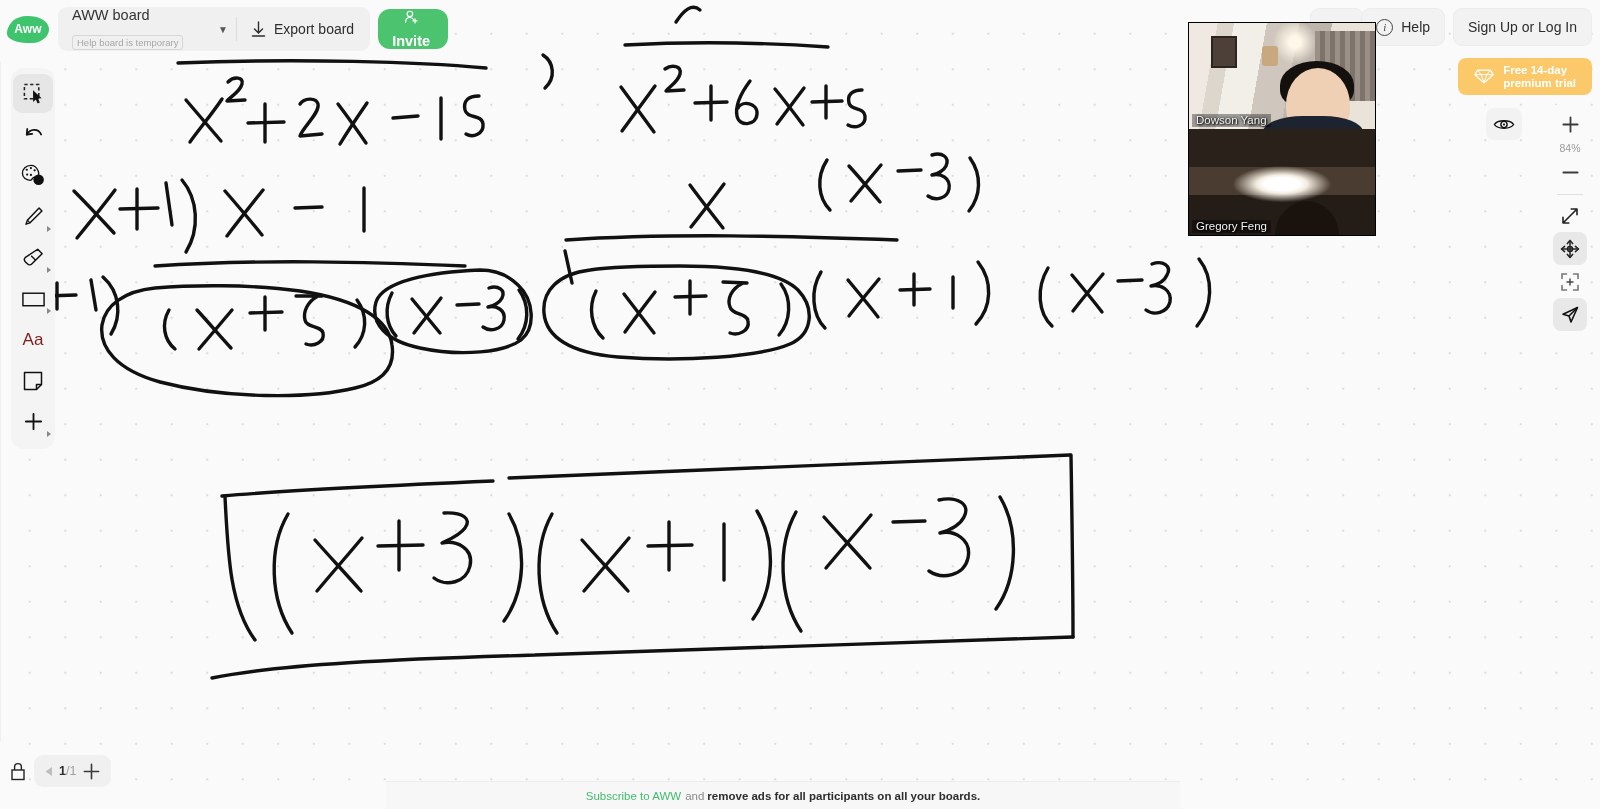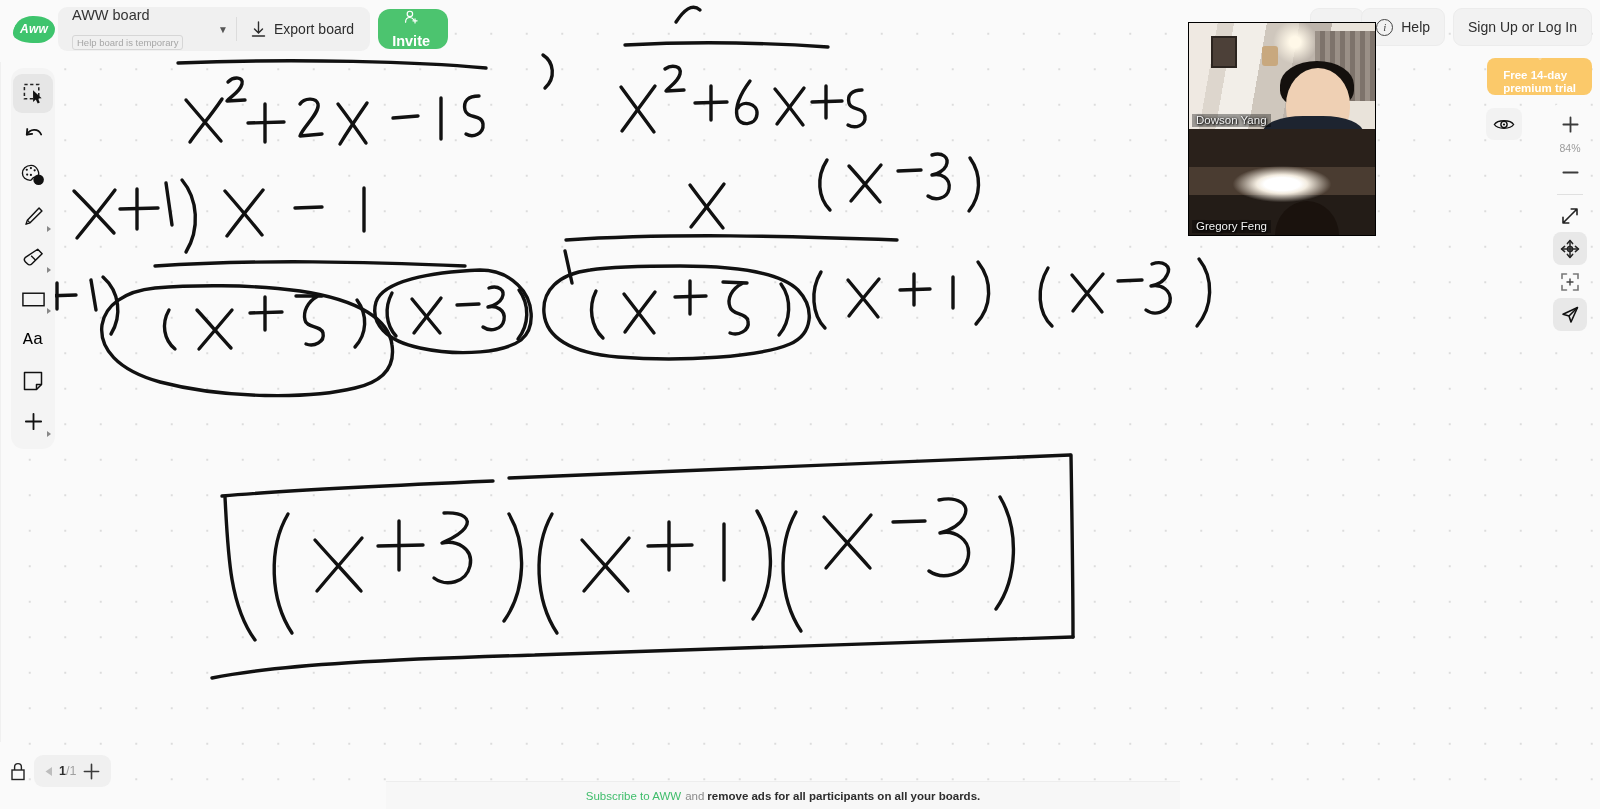--- a/index.html
+++ b/index.html
@@ -23,23 +23,22 @@
 
   
   #topbar {
     position: absolute; left: 0; top: 0;
     display: flex; align-items: center; gap: 0px;
     padding: 6px 0 0 8px;
     z-index: 40;
   }
   #logo {
     width: 46px; height: 46px;
-    display: flex; align-items: center; justify-content: flex-end;
+    display: flex; align-items: center; justify-content: flex-start;
     flex: none;
-    font-style: italic;
   }
   .logo-blob {
     width: 40px; height: 26px;
     background: #3ec46d;
     border-radius: 48% 52% 46% 54% / 58% 42% 60% 40%;
     display: flex; align-items: center; justify-content: center;
     color: #fff; font-weight: 700; font-size: 12px;
     letter-spacing: .2px;
     box-shadow: 2px 2px 0 -1px #3ec46d, -2px 2px 0 -1px #3ec46d;
     font-family: "Liberation Sans", sans-serif;
@@ -108,21 +107,21 @@
     width: 54px; height: 30px; background: #f2f2f2;
     border-radius: 9px 9px 0 0; border: 1px solid #ececec; border-bottom: none;
     z-index: 28;
   }
   #trial-btn {
     position: absolute; right: 8px; top: 58px;
     background: #fbc96a; color: #fff;
     border-radius: 8px; height: 37px;
     display: flex; align-items: center; gap: 9px;
     padding: 0 16px; cursor: pointer; z-index: 30;
-    border: none; font-family: "Liberation Sans", sans-serif; flex-direction: column;
+    border: none; font-family: "Liberation Sans", sans-serif;
   }
   .trial-txt { font-size: 11.5px; font-weight: 700; line-height: 1.12; text-align: left; }
 
   
   #video-panel {
     position: absolute; left: 1188px; top: 22px;
     width: 188px; height: 214px;
     background: #000; z-index: 35;
     border: 1px solid #000;
     display: flex; flex-direction: column;
@@ -508,21 +507,21 @@
     </div>
 
     <div class="tool">
       <svg width="25" height="20" viewBox="0 0 26 20">
         <rect x="2" y="4" width="22" height="13" fill="none" stroke="#111" stroke-width="1.5"></rect>
       </svg>
       <span class="tool-caret"></span>
     </div>
 
     <div class="tool">
-      <span style="font-size:17px;color:#000000;font-family:Liberation Mono, monospace;">Aa</span>
+      <span style="font-size:17px;color:#7f1d1d;font-family:Liberation Sans, sans-serif;">Aa</span>
     </div>
 
     <div class="tool">
       <svg width="22" height="22" viewBox="0 0 22 22">
         <path d="M2.5 2.5 L19.5 2.5 L19.5 14.5 L14.5 19.5 L2.5 19.5 Z" fill="none" stroke="#111" stroke-width="1.5" stroke-linejoin="round"></path>
         <path d="M19.5 14.5 L14.5 14.5 L14.5 19.5" fill="none" stroke="#111" stroke-width="1.5" stroke-linejoin="round"></path>
       </svg>
     </div>
 
     <div class="tool">

